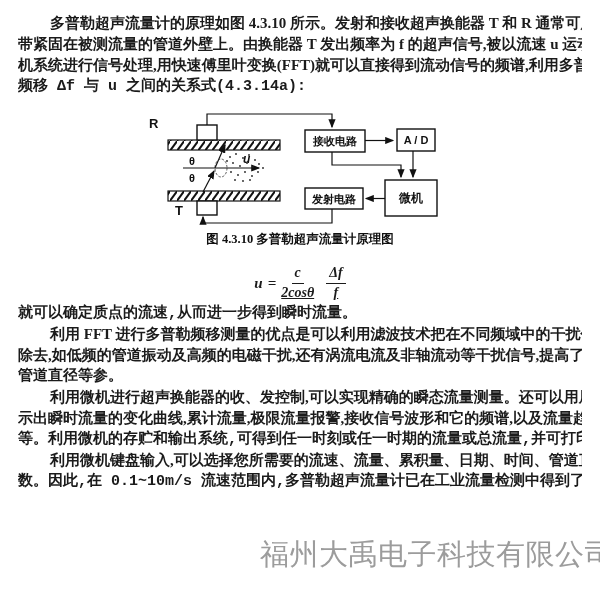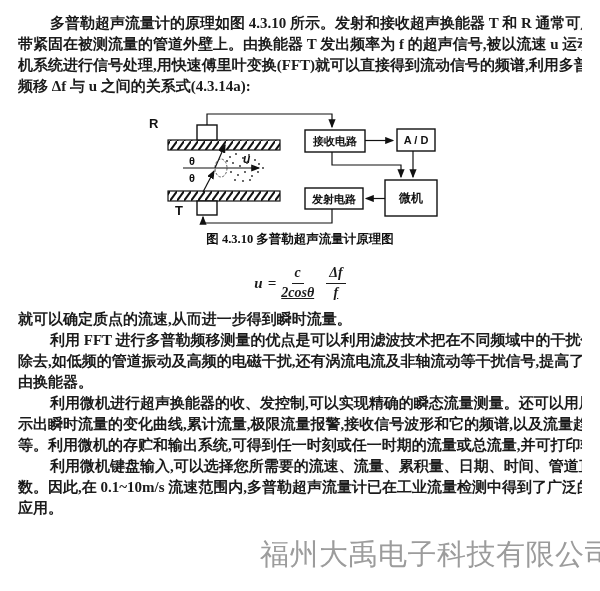--- a/index.html
+++ b/index.html
@@ -20,21 +20,21 @@
   .para .line {
     font-size: 15px;
     line-height: 21px;
     height: 21px;
     white-space: nowrap;
     text-align: justify;
     text-align-last: justify;
     overflow: hidden;
     font-weight: bold;
   }
-  .para .line:last-child { text-align-last: left; }
+  .para .line:last-child { text-align-last: left; font-family: Liberation Mono, monospace; }
   .para.indent .line:first-child { text-indent: 32px; }
 
   
   .figure-wrap {
     margin-top: 14px;
     margin-left: 117px;
     width: 325px; height: 140px;
   }
   .figure-wrap svg { display: block; }
   .diag-text {
@@ -65,21 +65,21 @@
     display: inline-flex;
     flex-direction: column;
     align-items: center;
     font-size: 14px;
     line-height: 1.15;
   }
   .frac .num { border-bottom: 1.4px solid #1b1b1b; padding: 0 3px 1px 3px; }
   .frac .den { padding-top: 1px; text-decoration: underline; }
   .spacer6 { width: 2px; }
 
-  .flow-after { margin-top: 6px; }
+  .flow-after { margin-top: 0; }
 
   
   .footer-mark {
     position: absolute;
     left: 260px; top: 535px;
     font-family: "Liberation Sans", sans-serif;
     font-size: 29px;
     letter-spacing: 0.5px;
     color: #9c9c9c;
     white-space: nowrap;
@@ -183,27 +183,26 @@
       <span class="den">f</span>
     </span>
   </div>
 
   <div class="para flow-after">
       <div class="line">就可以确定质点的流速,从而进一步得到瞬时流量。</div>
     </div>
   <div class="para indent">
       <div class="line">利用 FFT 进行多普勒频移测量的优点是可以利用滤波技术把在不同频域中的干扰信号</div>
       <div class="line">除去,如低频的管道振动及高频的电磁干扰,还有涡流电流及非轴流动等干扰信号,提高了检</div>
-      <div class="line">由换能器。</div>
+      <div class="line">管道直径等参。</div>
     </div>
   <div class="para indent">
       <div class="line">利用微机进行超声换能器的收、发控制,可以实现精确的瞬态流量测量。还可以用屏幕显</div>
       <div class="line">示出瞬时流量的变化曲线,累计流量,极限流量报警,接收信号波形和它的频谱,以及流量趋向</div>
       <div class="line">等。利用微机的存贮和输出系统,可得到任一时刻或任一时期的流量或总流量,并可打印输出。</div>
     </div>
   <div class="para indent">
       <div class="line">利用微机键盘输入,可以选择您所需要的流速、流量、累积量、日期、时间、管道直径等参</div>
       <div class="line">数。因此,在 0.1~10m/s 流速范围内,多普勒超声流量计已在工业流量检测中得到了广泛的</div>
-      <div class="line">应用。</div>
     </div>
 
   <div class="footer-mark">福州大禹电子科技有限公司</div>
 </div>
 
 </body></html>

